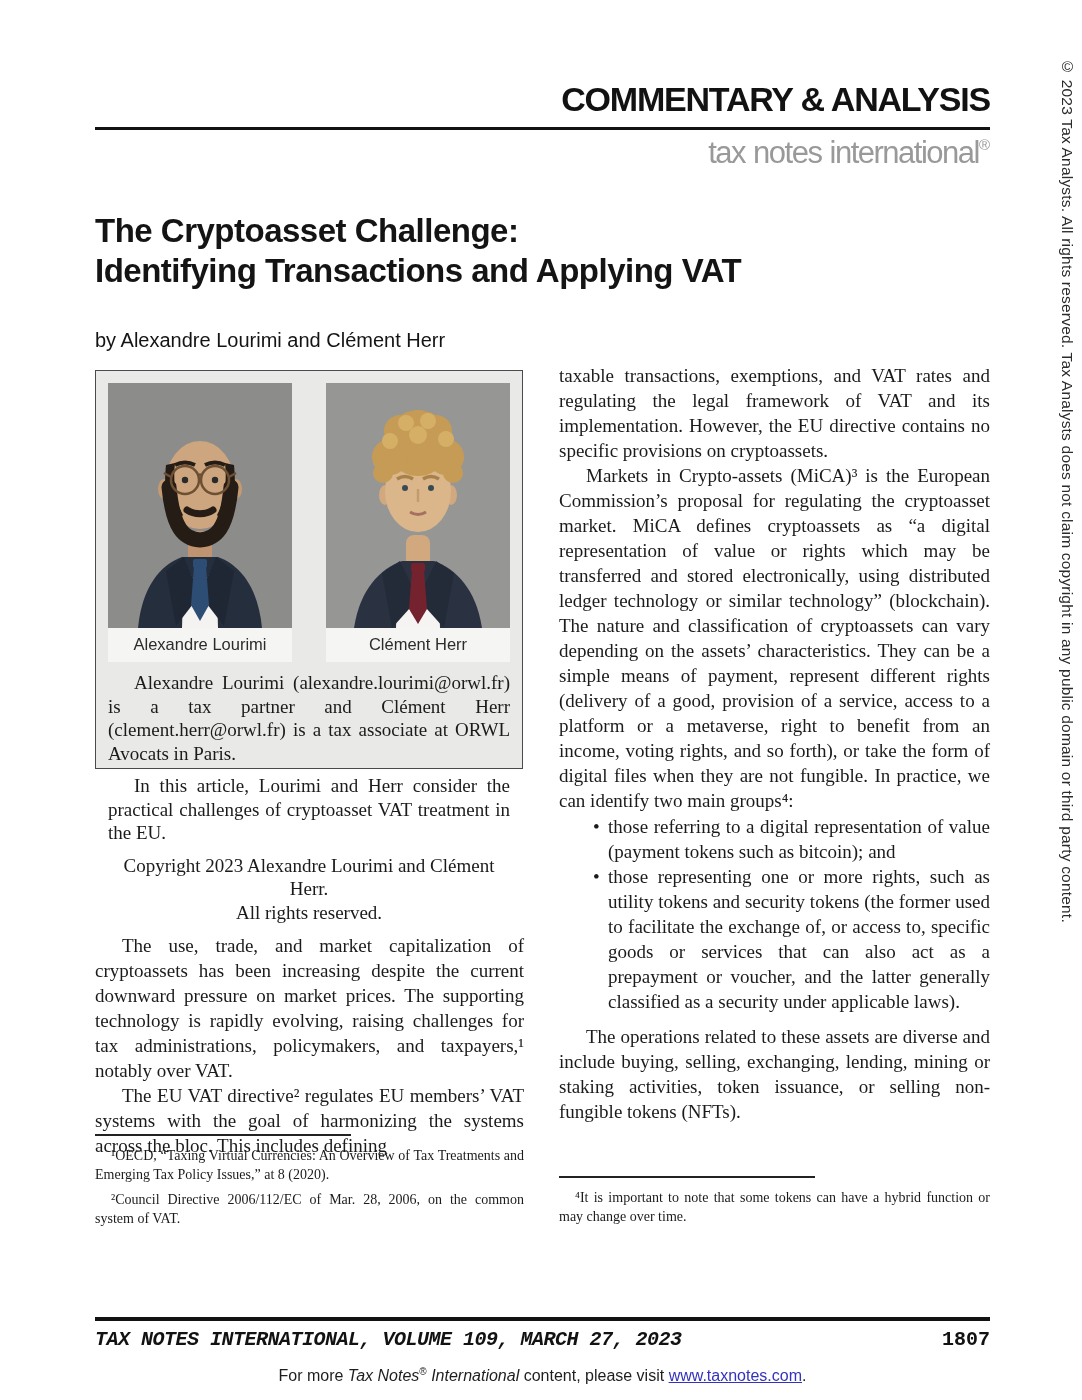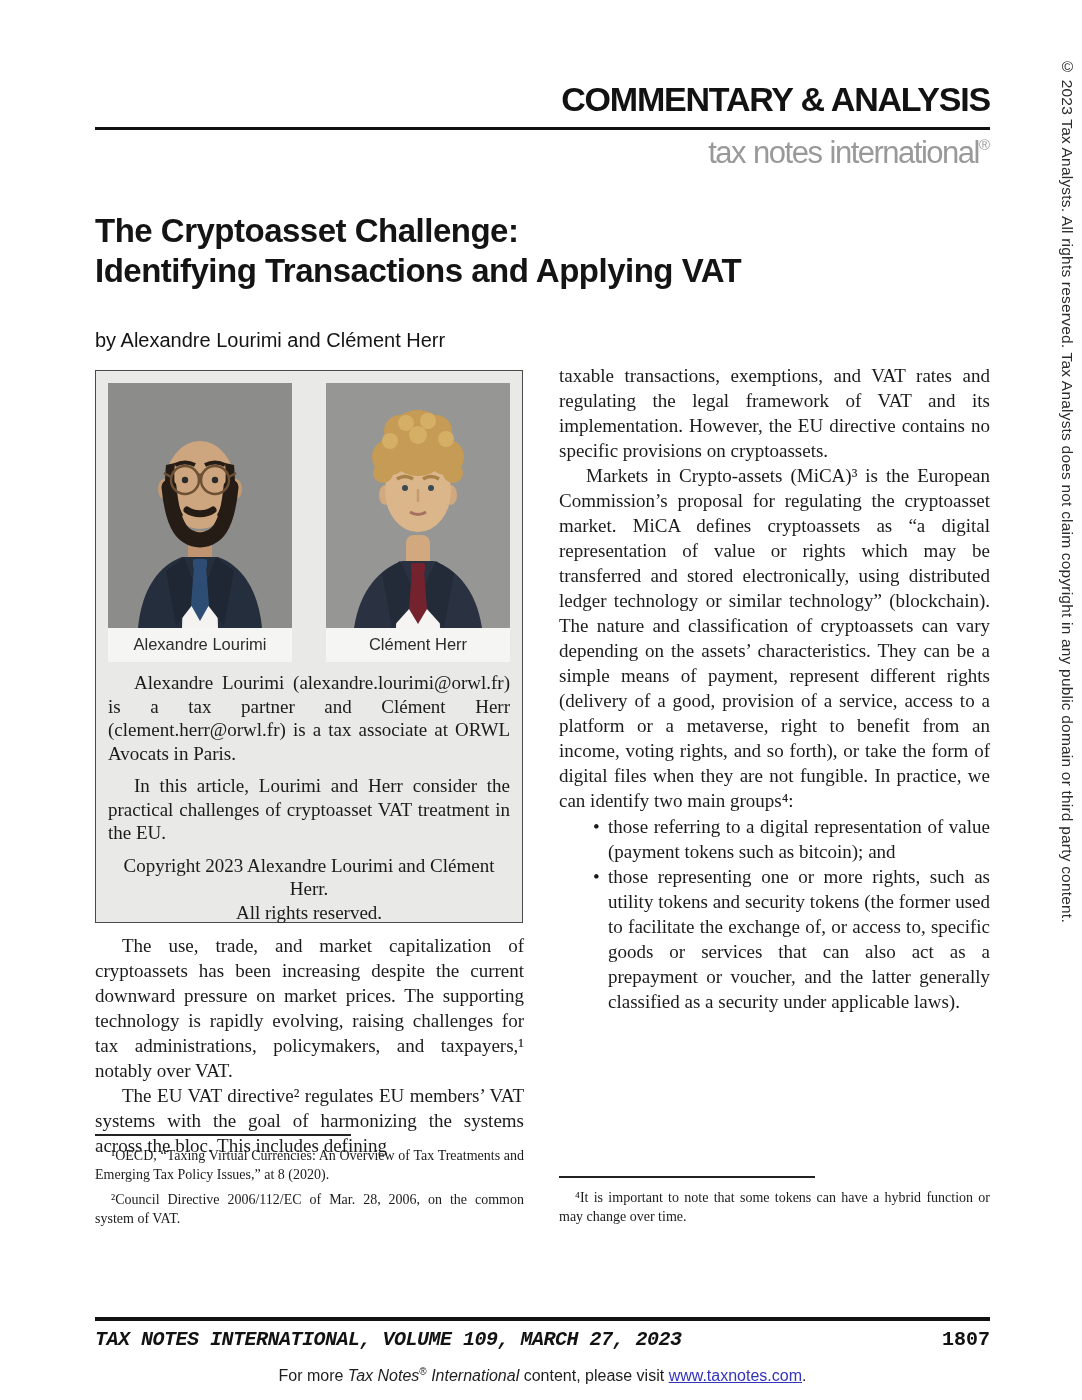--- a/index.html
+++ b/index.html
@@ -17,21 +17,21 @@
   .logo-reg{font-size:15px;vertical-align:13px;letter-spacing:0;}
 
   
   .title{position:absolute;top:211px;left:95px;width:895px;margin:0;
          font-family:"Liberation Sans",sans-serif;font-weight:700;font-size:33px;
          line-height:40px;letter-spacing:-0.5px;color:#141414;}
   .byline{position:absolute;top:329px;left:95px;font-family:"Liberation Sans",sans-serif;
           font-weight:400;font-size:20px;color:#141414;}
 
   
-  .author-box{position:absolute;top:370px;left:95px;width:428px;height:553px;
+  .author-box{position:absolute;top:370px;left:95px;width:428px;height:399px;
               box-sizing:border-box;border:1px solid #4a4a4a;background:#e9e9e7;
               padding:12px 12px 0 12px;}
   .photos{display:flex;justify-content:space-between;}
   .photo-card{width:184px;margin:0;background:#f5f5f3;}
   .photo-card svg{display:block;width:184px;height:245px;}
   .photo-card figcaption{text-align:center;font-family:"Liberation Sans",sans-serif;
        font-size:16.5px;color:#2c2c2c;padding:7px 0 8px 0;}
   .author-box p{margin:0;font-size:19px;line-height:23.5px;text-align:justify;
                 overflow-wrap:break-word;}
   .author-box p.indent{text-indent:26px;margin-top:9px;}
@@ -169,20 +169,21 @@
     <p class="indent">The EU VAT directive² regulates EU members’ VAT systems with the goal of harmonizing the systems across the bloc. This includes defining</p>
   </div>
 
   <div class="col-right bodytext">
     <p>taxable transactions, exemptions, and VAT rates and regulating the legal framework of VAT and its implementation. However, the EU directive contains no specific provisions on cryptoassets.</p>
     <p class="indent">Markets in Crypto-assets (MiCA)³ is the European Commission’s proposal for regulating the cryptoasset market. MiCA defines cryptoassets as “a digital representation of value or rights which may be transferred and stored electronically, using distributed ledger technology or similar technology” (blockchain). The nature and classification of cryptoassets can vary depending on the assets’ characteristics. They can be a simple means of payment, represent different rights (delivery of a good, provision of a service, access to a platform or a metaverse, right to benefit from an income, voting rights, and so forth), or take the form of digital files when they are not fungible. In practice, we can identify two main groups⁴:</p>
     <ul class="bullets">
       <li>those referring to a digital representation of value (payment tokens such as bitcoin); and</li>
       <li>those representing one or more rights, such as utility tokens and security tokens (the former used to facilitate the exchange of, or access to, specific goods or services that can also act as a prepayment or voucher, and the latter generally classified as a security under applicable laws).</li>
     </ul>
+    <p class="indent closing">The operations related to these assets are diverse and include buying, selling, exchanging, lending, mining or staking activities, token issuance, or selling non-fungible tokens (NFTs).</p>
   </div>
 
   <div class="footnotes fn-left">
     <div class="fn-rule"></div>
     <p>¹OECD, “Taxing Virtual Currencies: An Overview of Tax Treatments and Emerging Tax Policy Issues,” at 8 (2020).</p>
     <p>²Council Directive 2006/112/EC of Mar. 28, 2006, on the common system of VAT.</p>
   </div>
 
   <div class="footnotes fn-right">
     <div class="fn-rule"></div>

